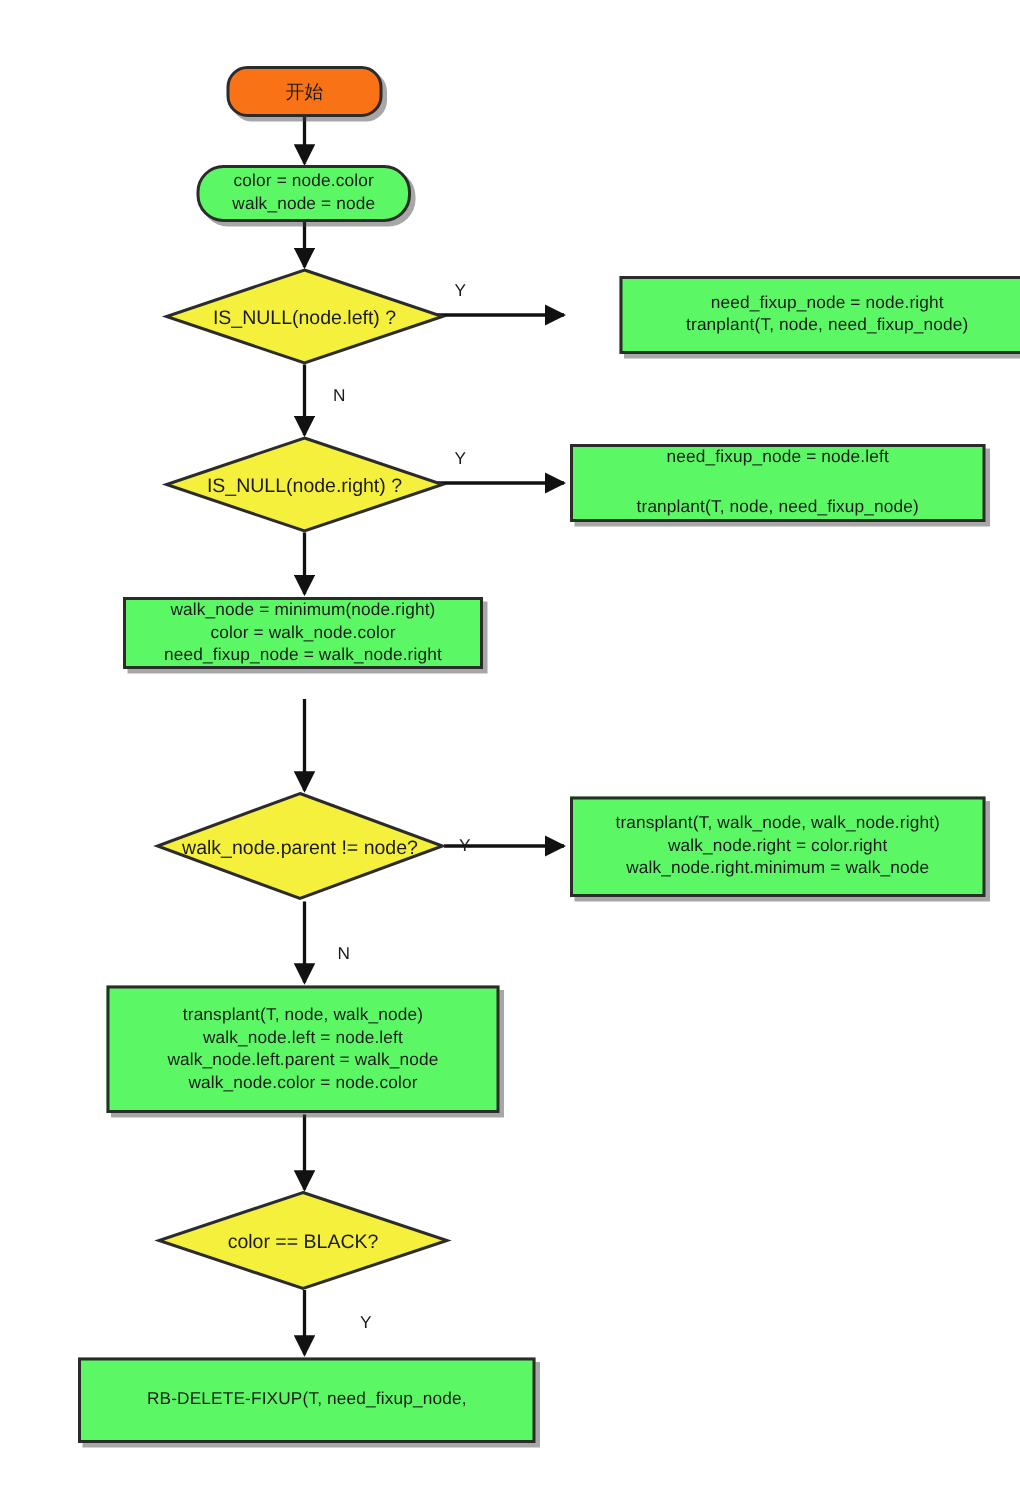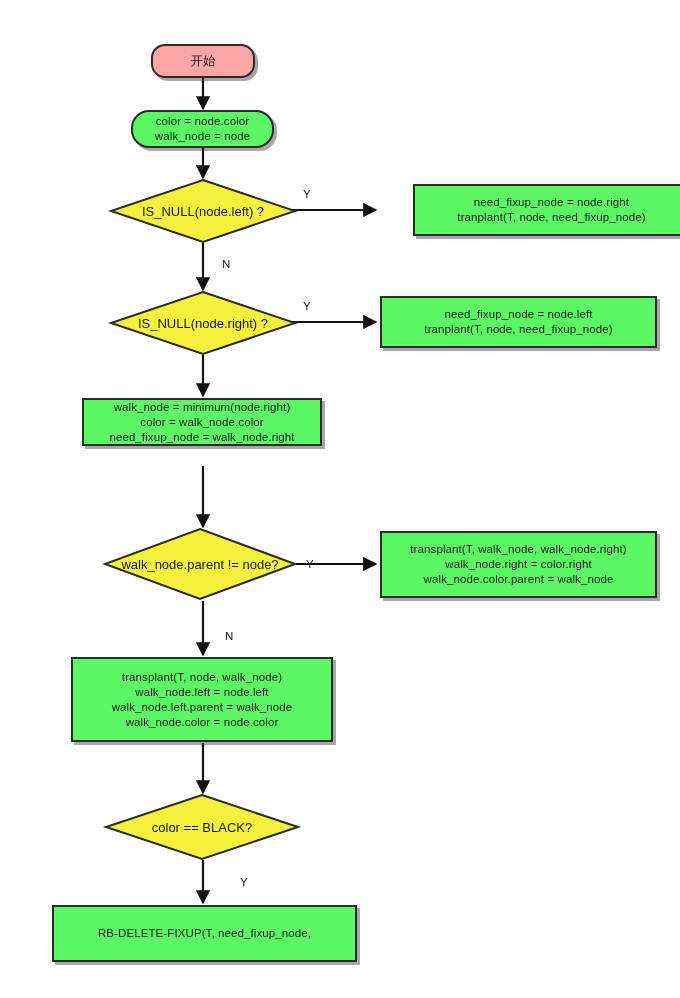--- a/index.html
+++ b/index.html
@@ -32,21 +32,21 @@
     line-height: 15px;
     white-space: pre;
     letter-spacing: 0.1px;
   }
   .proc {
     background: #5BF765;
     border: 2px solid #2b2b2b;
     box-shadow: 3px 3px 0 rgba(60,60,60,0.45);
   }
   .terminator {
-    background: #fca5a5;
+    background: #f97316;
     border: 2px solid #2b2b2b;
     border-radius: 14px;
     box-shadow: 3px 3px 0 rgba(60,60,60,0.45);
     font-size: 12.5px;
   }
   .decision-wrap {
     position: absolute;
     box-sizing: border-box;
   }
   .decision-wrap svg {
@@ -139,42 +139,42 @@
     <span>tranplant(T, node, need_fixup_node)</span>
   </div>
 
   <div class="decision-wrap" style="left:109px; top:290px; width:188px; height:66px;">
     <svg width="188" height="66" viewBox="0 0 188 66">
       <polygon points="94,2 186,33 94,64 2,33" fill="#F5F03C" stroke="#2b2b2b" stroke-width="2"></polygon>
     </svg>
     <div class="decision-label">IS_NULL(node.right) ?</div>
   </div>
 
-  <div class="node proc" style="left:380px; top:296px; width:277px; height:52px; flex-direction:column;">
+  <div class="node proc" style="left:380px; top:296px; width:277px; height:52px; flex-direction:column;justify-content:space-between;">
     <span>need_fixup_node = node.left</span>
     <span>tranplant(T, node, need_fixup_node)</span>
   </div>
 
   <div class="node proc" style="left:82px; top:398px; width:240px; height:48px; flex-direction:column;">
     <span>walk_node = minimum(node.right)</span>
     <span>color = walk_node.color</span>
     <span>need_fixup_node = walk_node.right</span>
   </div>
 
   <div class="decision-wrap" style="left:103px; top:527px; width:194px; height:74px;">
     <svg width="194" height="74" viewBox="0 0 194 74">
       <polygon points="97,2 192,37 97,72 2,37" fill="#F5F03C" stroke="#2b2b2b" stroke-width="2"></polygon>
     </svg>
     <div class="decision-label">walk_node.parent != node?</div>
   </div>
 
   <div class="node proc" style="left:380px; top:531px; width:277px; height:67px; flex-direction:column;">
     <span>transplant(T, walk_node, walk_node.right)</span>
     <span>walk_node.right = color.right</span>
-    <span>walk_node.color.parent = walk_node</span>
+    <span>walk_node.right.minimum = walk_node</span>
   </div>
 
   <div class="node proc" style="left:71px; top:657px; width:262px; height:85px; flex-direction:column;">
     <span>transplant(T, node, walk_node)</span>
     <span>walk_node.left = node.left</span>
     <span>walk_node.left.parent = walk_node</span>
     <span>walk_node.color = node.color</span>
   </div>
 
   <div class="decision-wrap" style="left:104px; top:793px; width:196px; height:68px;">

